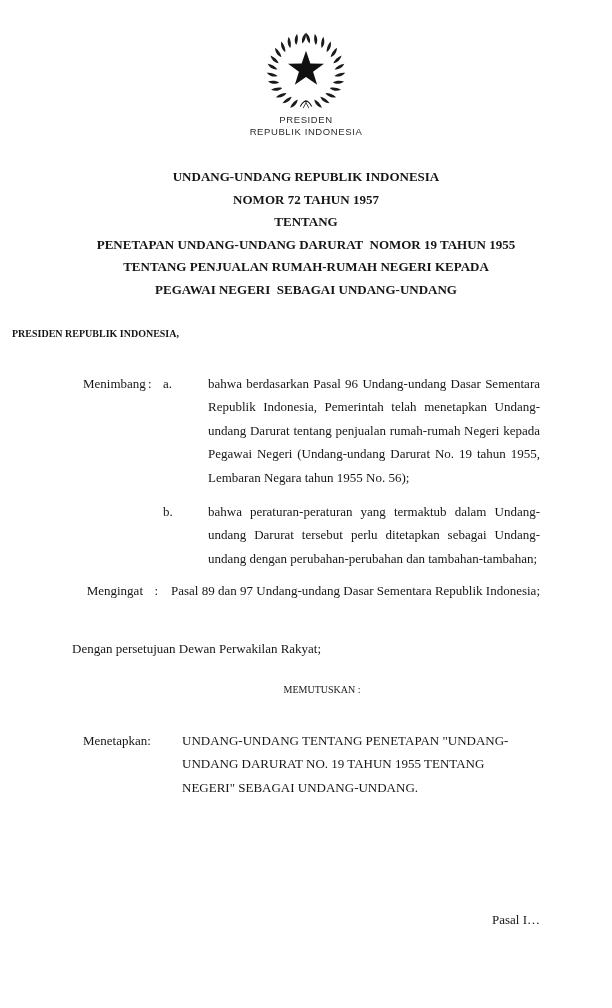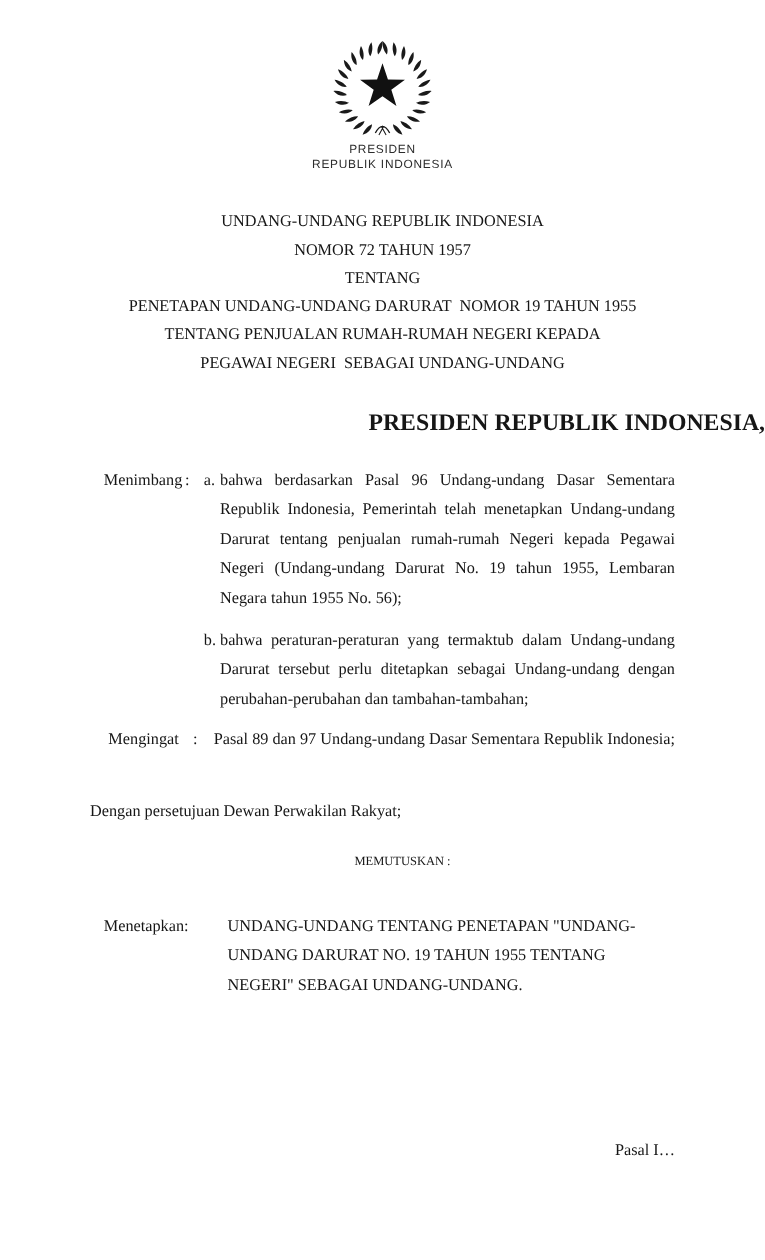--- a/index.html
+++ b/index.html
@@ -29,47 +29,48 @@
     letter-spacing: 0.6px;
     color: #2c2c2c;
     font-weight: 400;
   }
 
   
   .title-block {
     position: absolute;
     top: 166px; left: 0; width: 100%;
     text-align: center;
-    font-weight: normal;
+    font-weight: bold;
     font-size: 13px;
     line-height: 22.6px;
   }
   .title-line { display: block; white-space: pre-wrap; }
 
   .salutation {
     position: absolute;
     top: 328px; left: 0; width: 100%;
-    text-align: right;
+    text-align: left;
     font-weight: bold;
-    font-size: 19px;
+    font-size: 10px;
+    padding-left: 12px;
   }
 
   
   .considerations {
     position: absolute;
     top: 372px; left: 72px; width: 468px;
     display: grid;
     grid-template-columns: 76px 15px 1fr;
     font-size: 13px;
     line-height: 23.4px;
   }
   .block-label { white-space: nowrap; margin-left: 11px; }
   .consider-item { display: grid; grid-template-columns: 13px 1fr; }
   .consider-item + .consider-item { margin-top: 11px; }
-  .consider-text { text-align: justify; }
+  .consider-text { text-align: justify; margin-left: 32px; }
 
   .legal-basis {
     position: absolute;
     top: 579px; left: 72px; width: 468px;
     display: grid;
     grid-template-columns: 71px 15px 1fr;
     font-size: 13px;
     line-height: 23.4px;
     text-align: right;
   }

